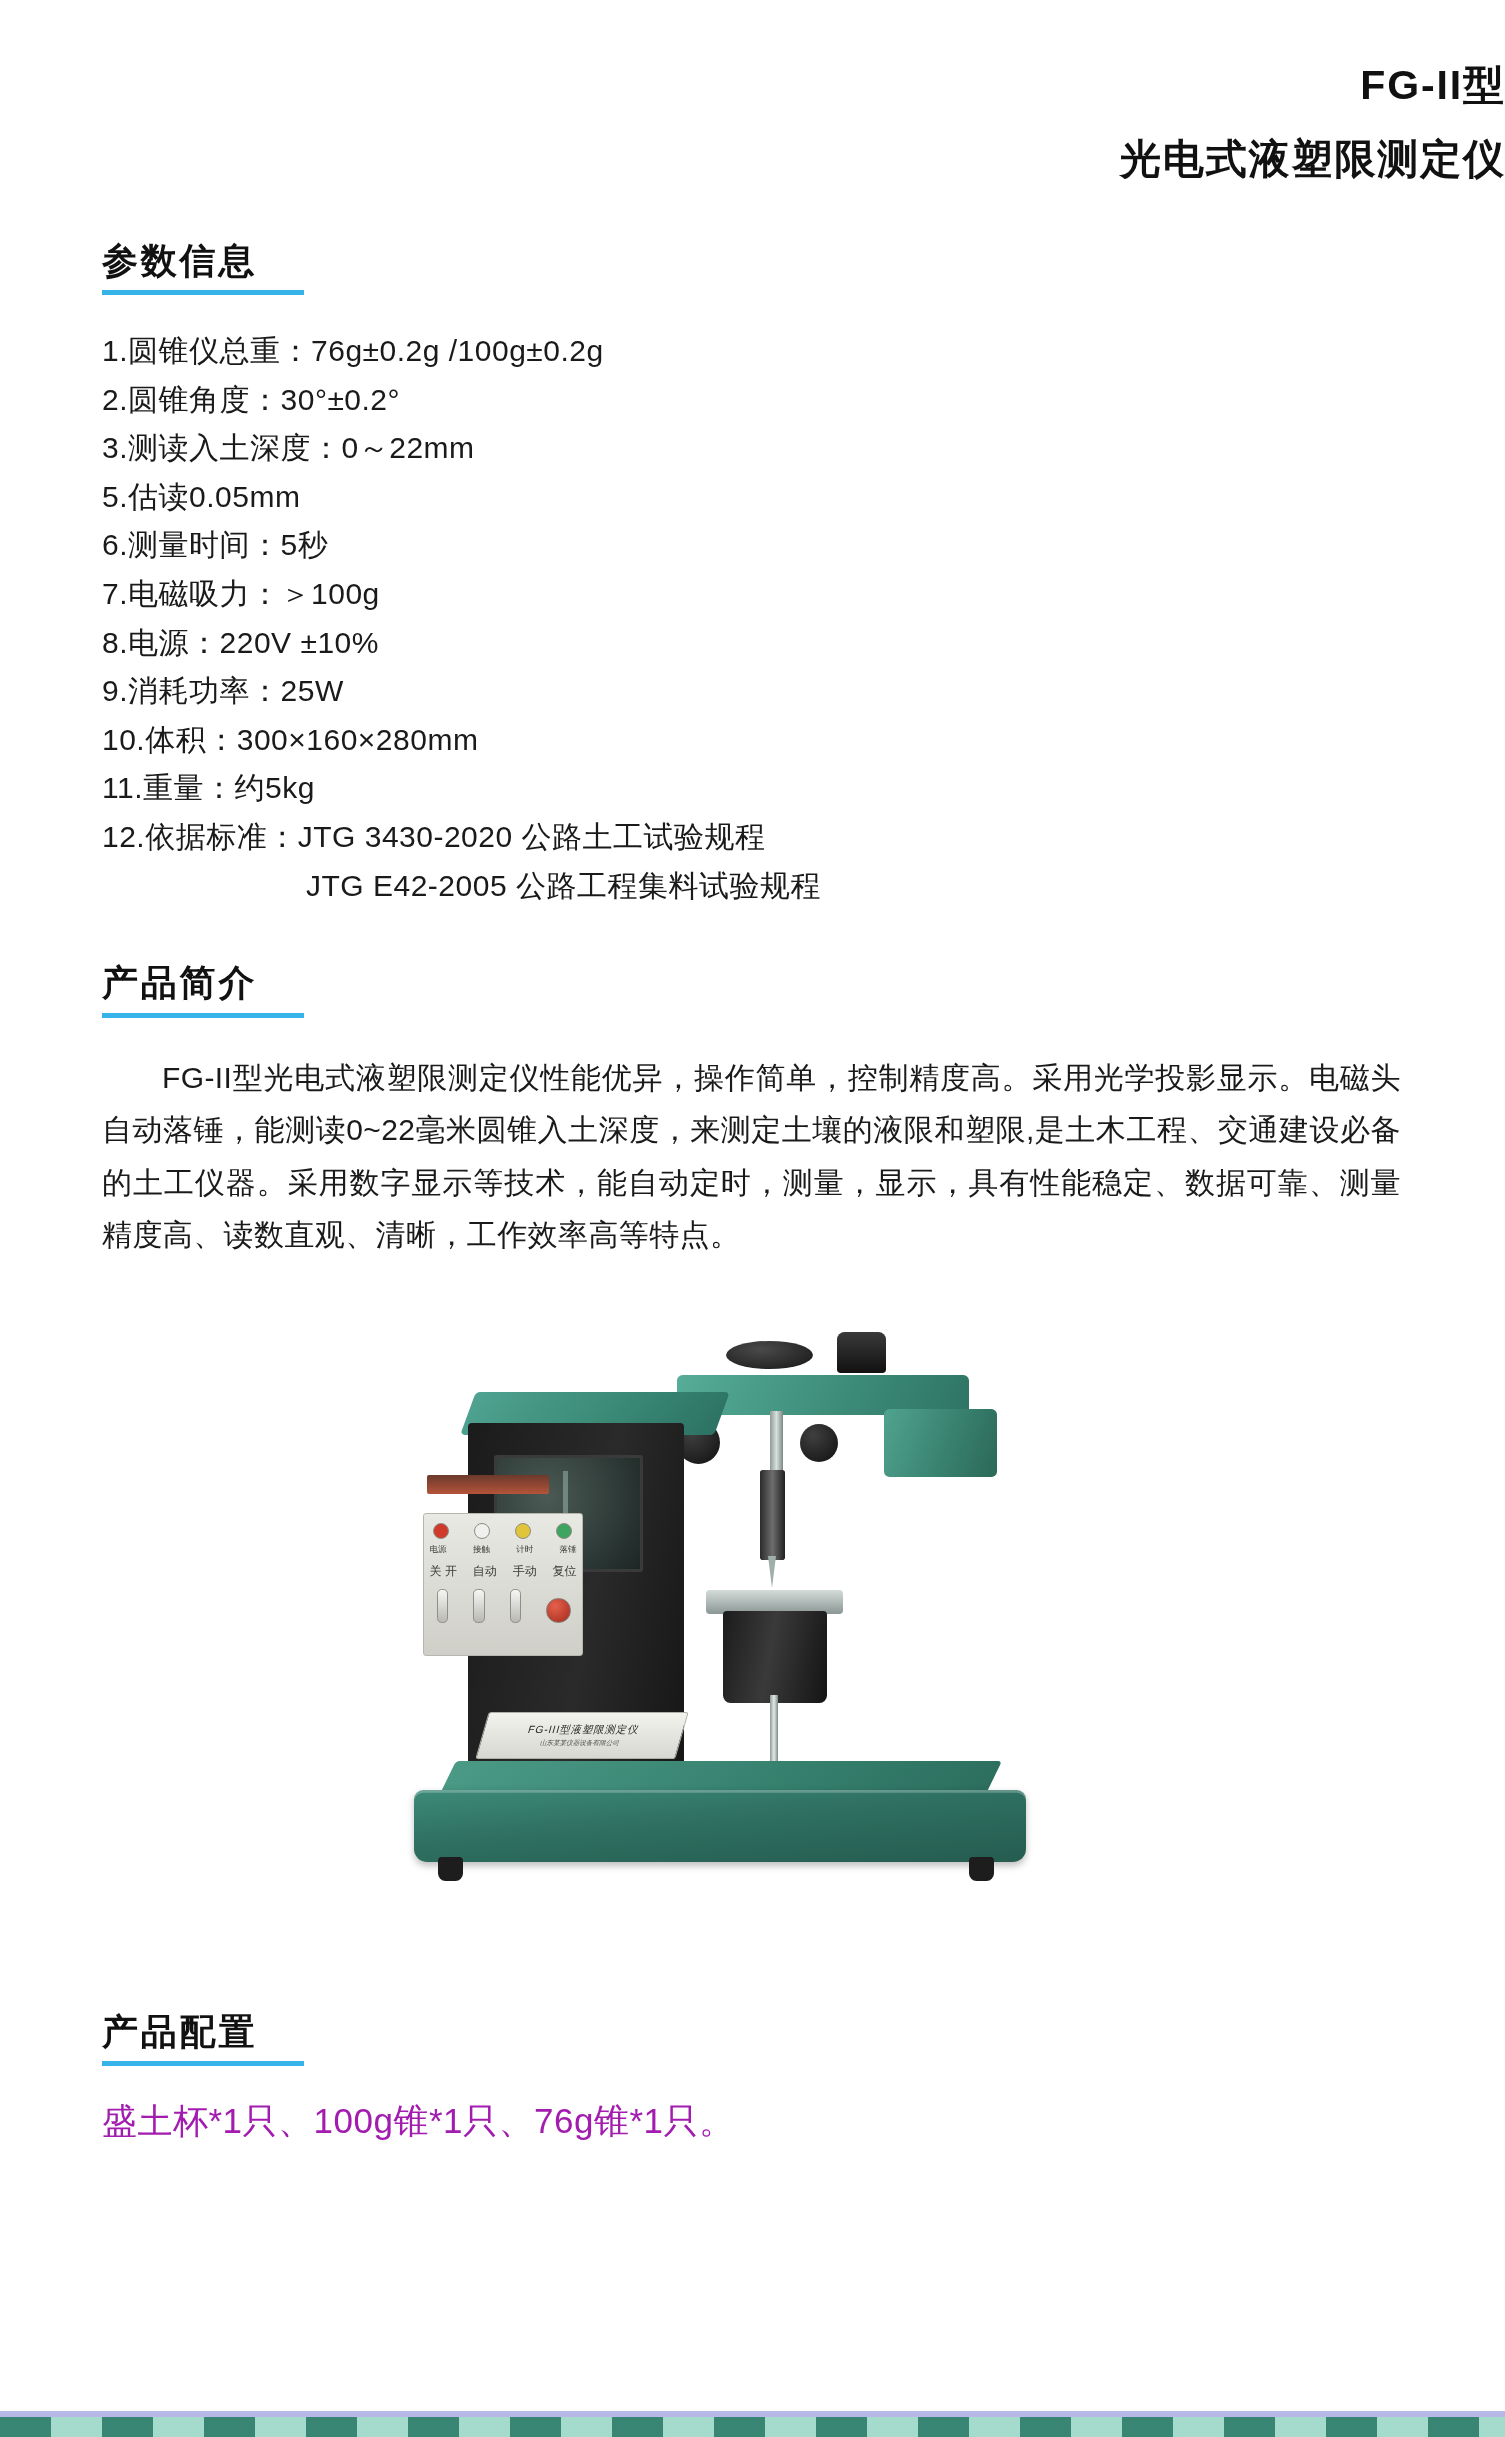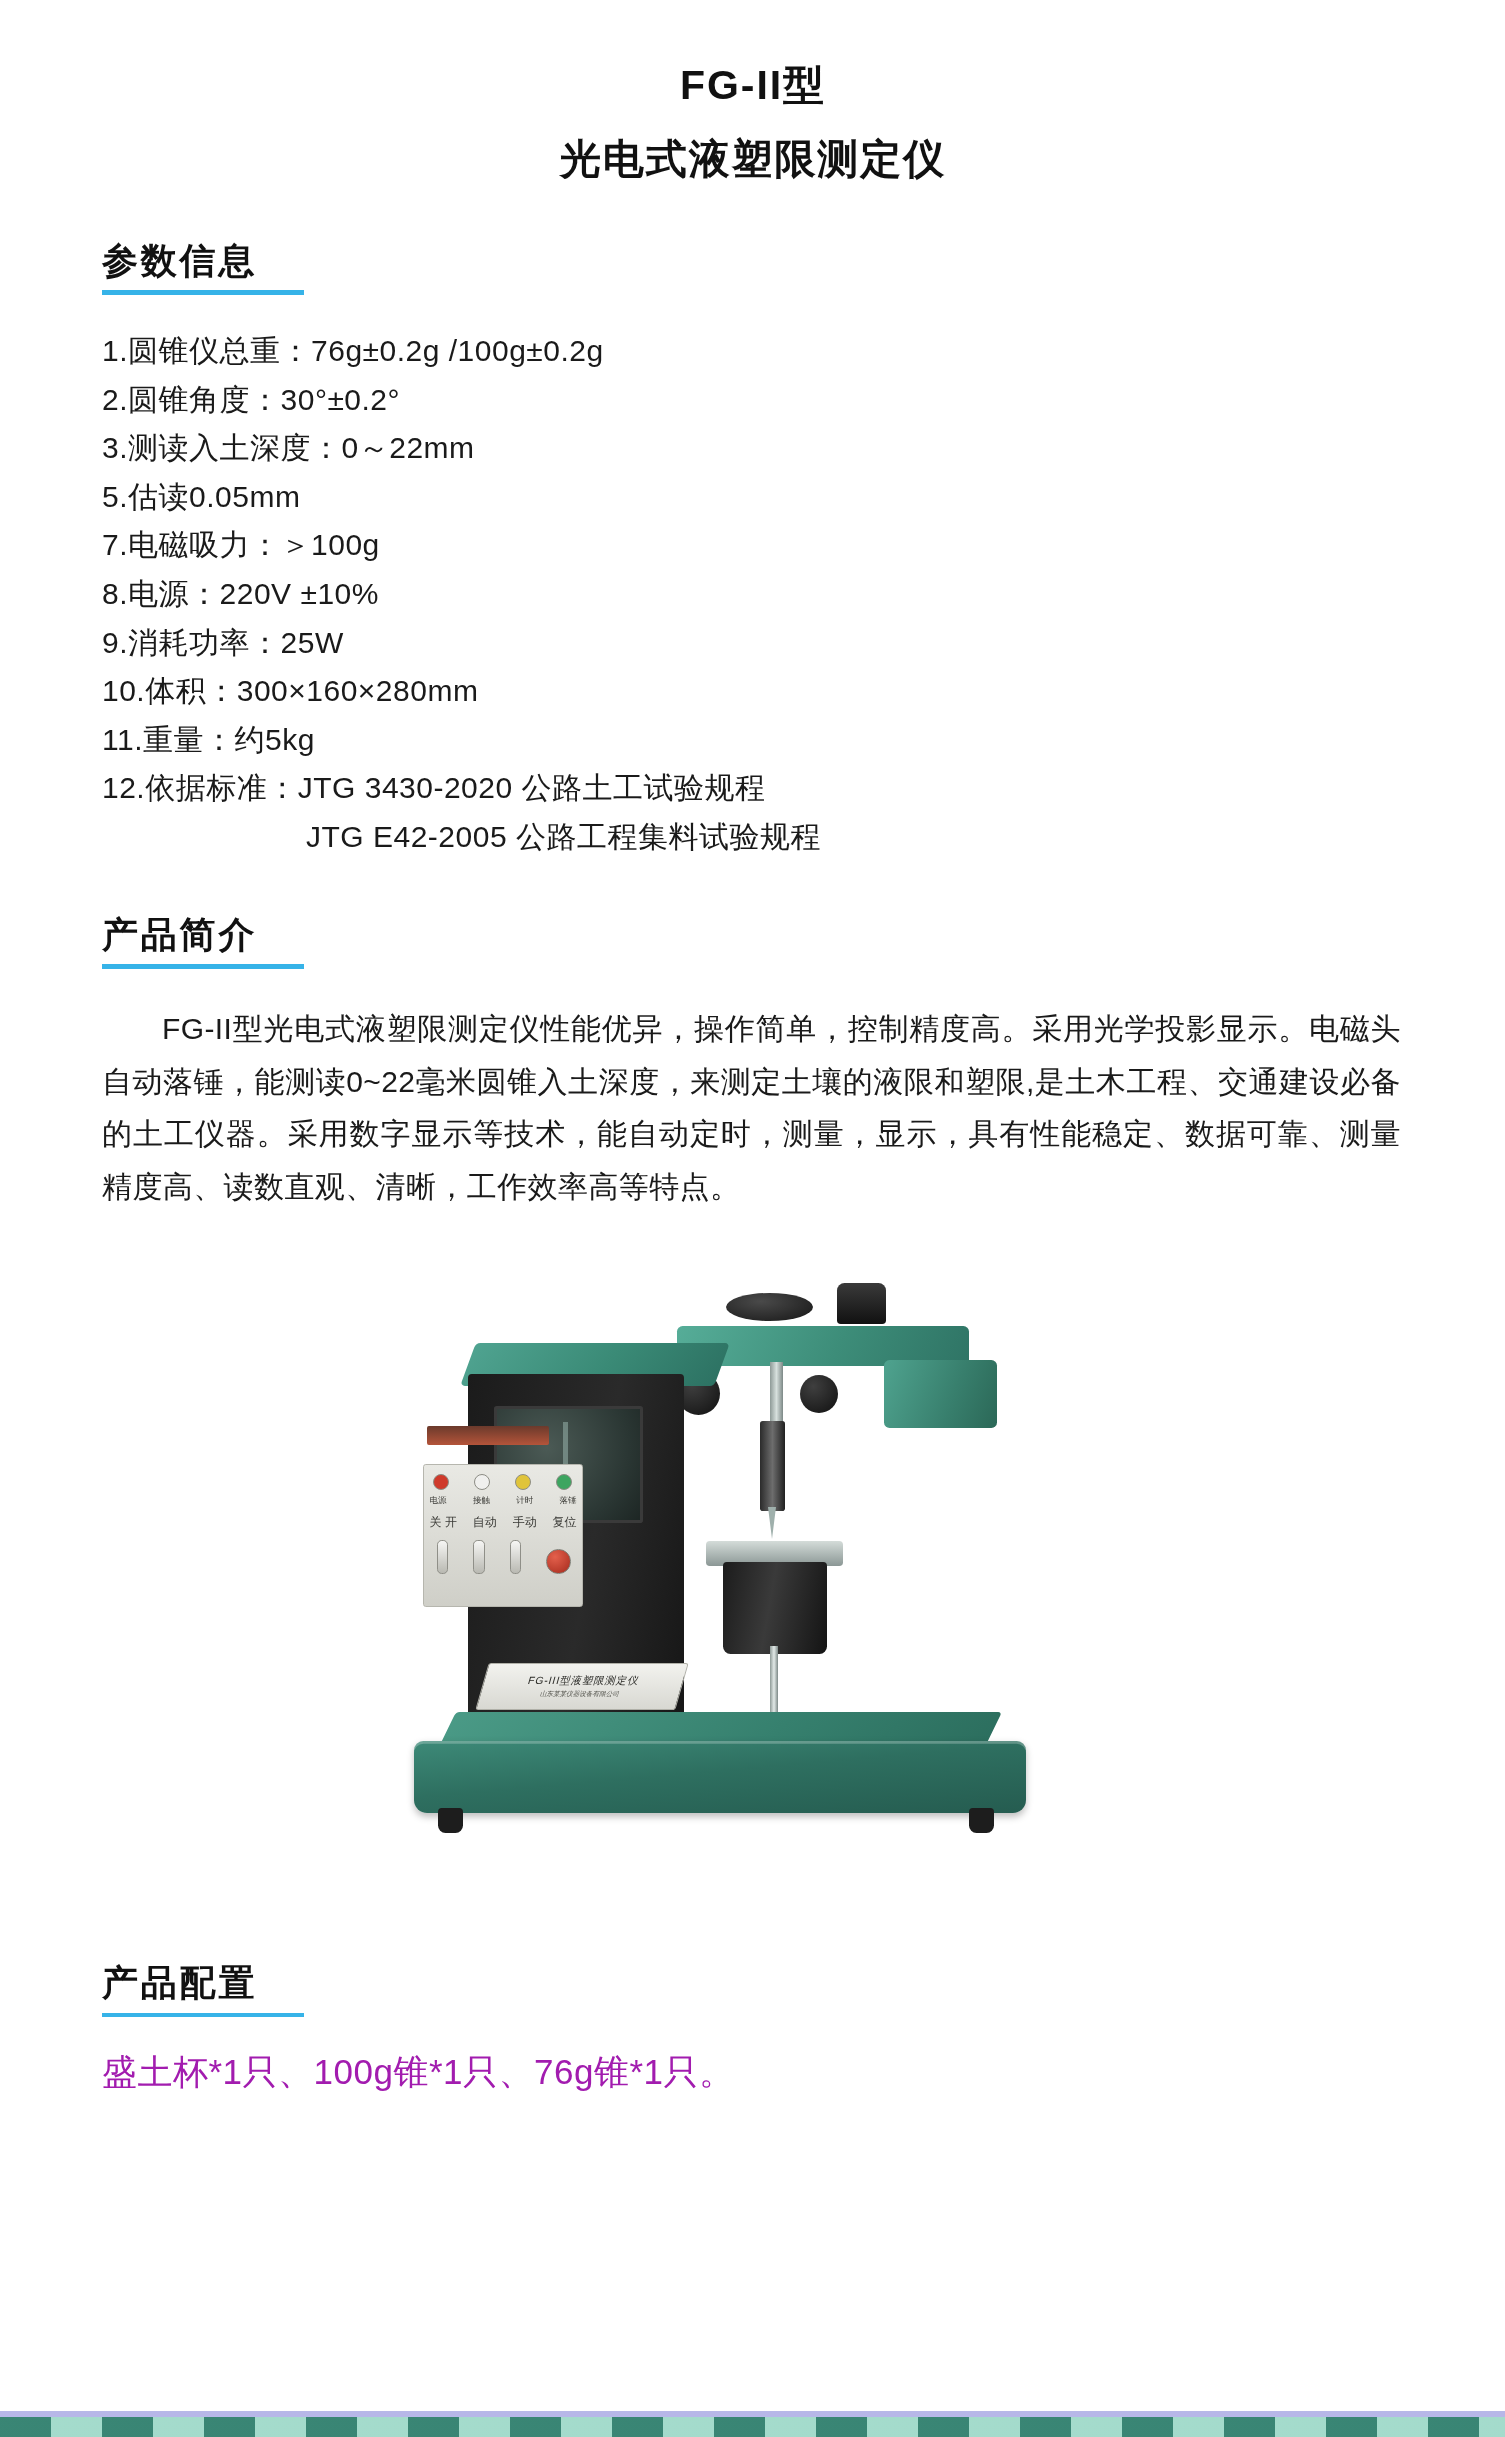--- a/index.html
+++ b/index.html
@@ -18,21 +18,21 @@
     width: 1506px;
     min-height: 2438px;
     box-sizing: border-box;
     padding: 0;
     overflow: hidden;
   }
 
   
   .title-block {
     padding-top: 58px;
-    text-align: center;
+    text-align: right;
   }
   .title-line1 {
     font-size: 41px;
     font-weight: bold;
     letter-spacing: 1.9px;
     line-height: 1.35;
     color: #111;
   }
   .title-line2 {
     font-size: 41px;
@@ -449,20 +449,21 @@
     <div class="section-head">
       <span>参数信息</span>
       <span class="underline"></span>
     </div>
 
     <ul class="spec-list">
       <li>1.圆锥仪总重：76g±0.2g /100g±0.2g</li>
       <li>2.圆锥角度：30°±0.2°</li>
       <li>3.测读入土深度：0～22mm</li>
       <li>5.估读0.05mm</li>
+      <li>6.测量时间：5秒</li>
       <li>7.电磁吸力：＞100g</li>
       <li>8.电源：220V ±10%</li>
       <li>9.消耗功率：25W</li>
       <li>10.体积：300×160×280mm</li>
       <li>11.重量：约5kg</li>
       <li>12.依据标准：JTG 3430-2020 公路土工试验规程</li>
     </ul>
     <div class="spec-sub">JTG E42-2005 公路工程集料试验规程</div>
   </div>
 

